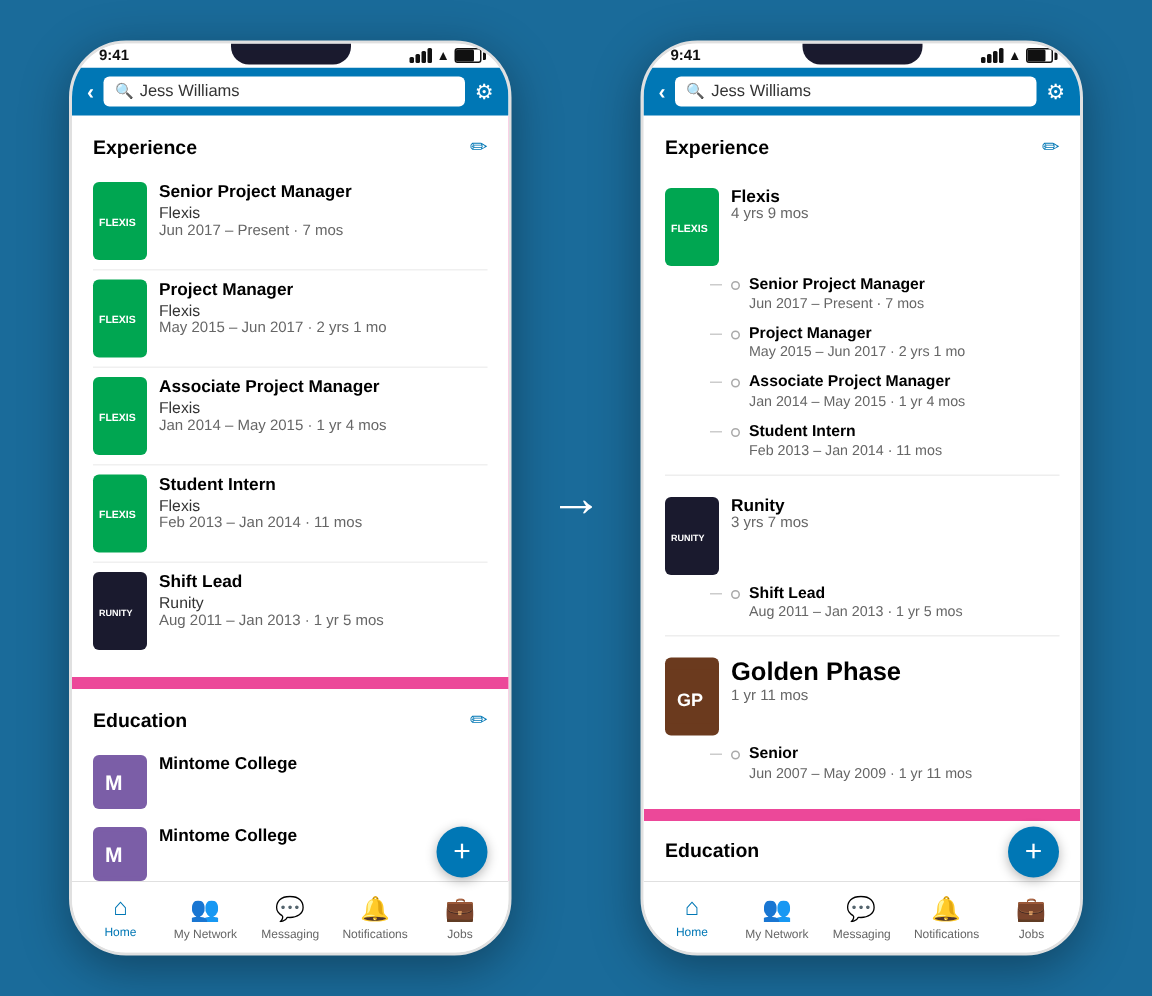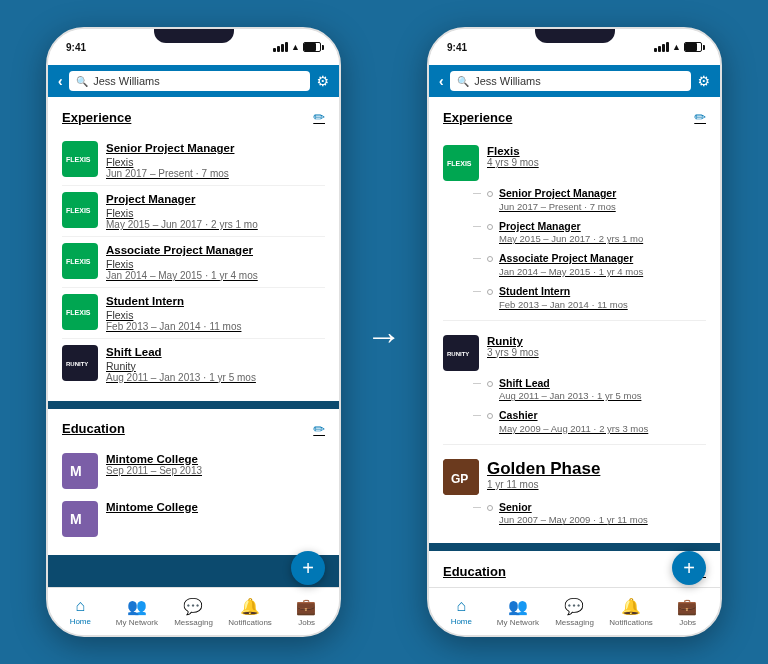--- a/index.html
+++ b/index.html
@@ -44,21 +44,21 @@
       overflow: hidden;
       display: flex;
       flex-direction: column;
       flex-shrink: 0;
       border: 2px solid #e0e0e0;
       position: relative;
     }
     
     .phone-notch-area {
       background: white;
-      height: 36px;
+      height: 16px;
       display: flex;
       align-items: center;
       justify-content: space-between;
       padding: 0 18px;
       position: relative;
     }
     .phone-notch-area::after {
       content: '';
       position: absolute;
       top: 0; left: 50%;
@@ -145,23 +145,22 @@
       color: white;
       font-size: 14px;
       flex-shrink: 0;
     }
 
     
     .phone-content {
       flex: 1;
       overflow-y: auto;
       overflow-x: hidden;
-      background: #0c4a6e;
+      background: #ec4899;
       scrollbar-width: none;
-      text-decoration: underline;
     }
     .phone-content::-webkit-scrollbar { display: none; }
 
     .section-card {
       background: white;
       margin-bottom: 8px;
       padding: 12px 14px;
     }
     .section-header {
       display: flex;
@@ -180,21 +179,21 @@
     .exp-item {
       display: flex;
       align-items: flex-start;
       gap: 8px;
       padding: 6px 0;
       border-bottom: 1px solid #f0f0f0;
     }
     .exp-item:last-child { border-bottom: none; }
     .company-logo {
       width: 36px;
-      height: 36px;
+      height: 52px;
       border-radius: 4px;
       display: flex;
       align-items: center;
       justify-content: center;
       font-size: 8px;
       font-weight: 700;
       color: white;
       flex-shrink: 0;
     }
     .flexis-logo { background: #00a651; }
@@ -468,21 +467,20 @@
         </div>
         <div class="edu-item">
           <div class="edu-logo" style="background:#7b5ea7;">
             <svg width="30" height="30" viewBox="0 0 30 30">
               <rect width="30" height="30" fill="#7b5ea7"></rect>
               <text x="5" y="20" font-size="14" fill="white" font-weight="bold">M</text>
             </svg>
           </div>
           <div class="edu-info">
             <div class="edu-name">Mintome College</div>
-            <div class="edu-dates">Sep 2011 – Sep 2013</div>
           </div>
         </div>
         <div class="edu-item">
           <div class="edu-logo" style="background:#7b5ea7;">
             <svg width="30" height="30" viewBox="0 0 30 30">
               <rect width="30" height="30" fill="#7b5ea7"></rect>
               <text x="5" y="20" font-size="14" fill="white" font-weight="bold">M</text>
             </svg>
           </div>
           <div class="edu-info">
@@ -605,38 +603,31 @@
 
         <div style="padding: 4px 0 2px;">
           <div class="group-header">
             <div class="company-logo runity-logo">
               <svg width="28" height="12" viewBox="0 0 28 12">
                   <text x="0" y="9" font-size="6" font-weight="bold" fill="white">RUNITY</text>
                 </svg>
             </div>
             <div>
               <div style="font-size:11.5px;font-weight:700;color:#000;">Runity</div>
-              <div style="font-size:10px;color:#666;">3 yrs 9 mos</div>
+              <div style="font-size:10px;color:#666;">3 yrs 7 mos</div>
             </div>
           </div>
           <div class="group-sub-items">
             <div class="group-sub-item">
               <div class="dot-indicator"></div>
               <div>
                 <div class="group-sub-title">Shift Lead</div>
                 <div class="group-sub-dates">Aug 2011 – Jan 2013 · 1 yr 5 mos</div>
               </div>
             </div>
-            <div class="group-sub-item">
-              <div class="dot-indicator"></div>
-              <div>
-                <div class="group-sub-title">Cashier</div>
-                <div class="group-sub-dates">May 2009 – Aug 2011 · 2 yrs 3 mos</div>
-              </div>
-            </div>
           </div>
         </div>
 
         <hr class="group-divider">
 
         <div style="padding: 4px 0 2px;">
           <div class="group-header">
             <div class="company-logo golden-logo" style="background:#6b3a1e; font-size:9px; font-weight:700; color:white; display:flex; align-items:center; justify-content:center;">
               <svg width="36" height="36" viewBox="0 0 36 36">
                 <rect width="36" height="36" rx="4" fill="#6b3a1e"></rect>

